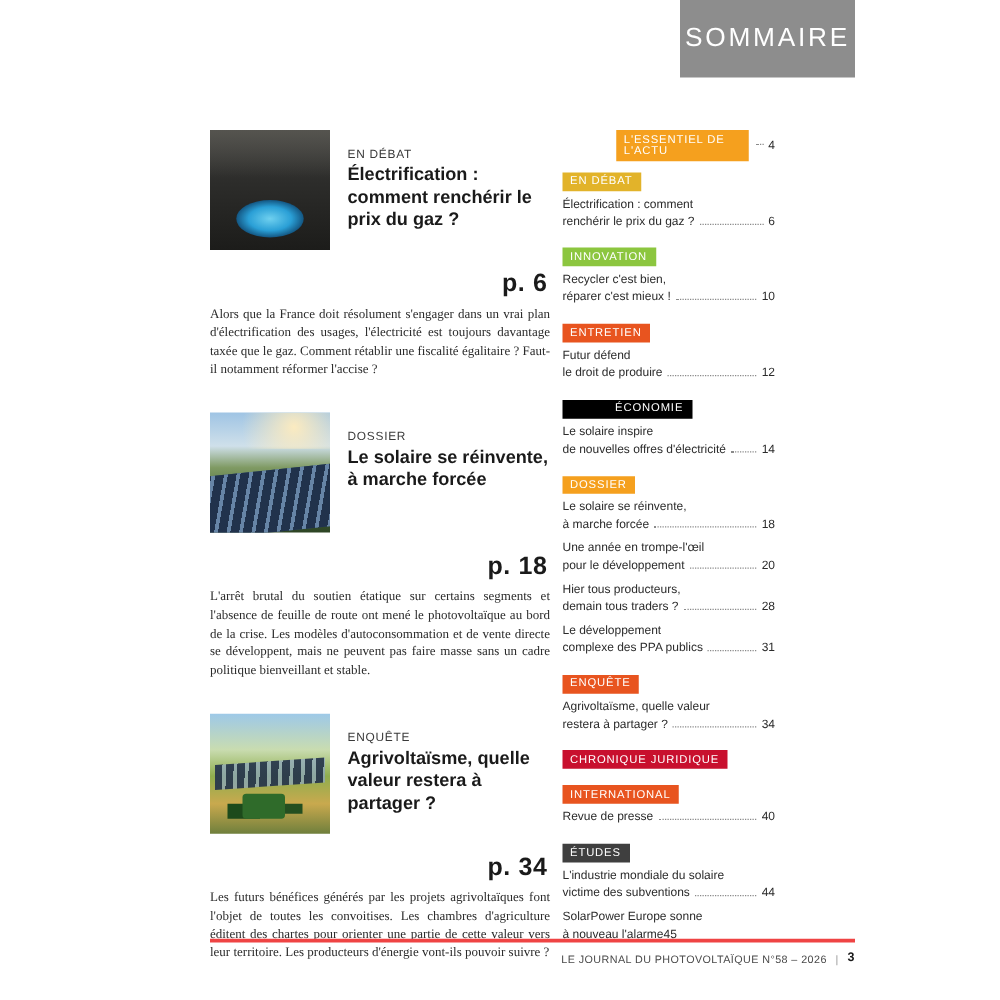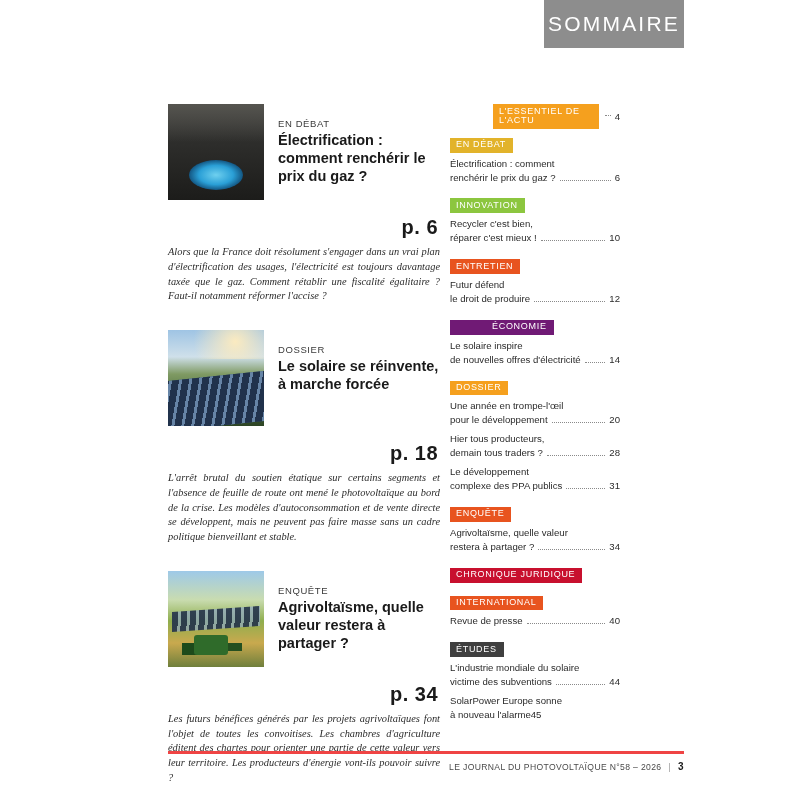--- a/index.html
+++ b/index.html
@@ -15,21 +15,21 @@
     position: relative;
     overflow: hidden;
   }
 
   
   .page-header {
     position: absolute;
     top: 0;
     left: 544px;
     width: 140px;
-    height: 48px;
+    height: 62px;
     background: #8d8d8d;
     display: flex;
     align-items: center;
     justify-content: center;
   }
   .page-header .title {
     color: #ffffff;
     font-size: 21px;
     letter-spacing: 2.2px;
     font-weight: 400;
@@ -85,21 +85,20 @@
     margin-right: 2px;
     letter-spacing: 0.5px;
   }
   .blurb {
     font-family: "Liberation Serif", serif;
     font-size: 10.4px;
     line-height: 1.42;
     color: #2b2b2b;
     margin-top: 6px;
     text-align: justify;
-    font-style: italic;
   }
 
   
   .img-gas {
     background: linear-gradient(180deg,#3a3a38 0%,#2a2a28 52%,#1c1c1a 100%);
   }
   .img-gas::before {
     content: "";
     position: absolute;
     left: 50%; top: 58%;
@@ -296,28 +295,35 @@
         <span class="dots"></span>
         <span class="pnum">10</span>
       </span>
     </div><div class="sec-label" style="background: rgb(232, 84, 31);">ENTRETIEN</div><div class="entry">
       <span class="l1">Futur défend</span>
       <span class="l2">
         <span class="txt">le droit de produire</span>
         <span class="dots"></span>
         <span class="pnum">12</span>
       </span>
-    </div><div class="sec-label" style="background: #701a75; padding-left: 42px;">ÉCONOMIE</div><div class="entry">
+    </div><div class="sec-label" style="background: #000000; padding-left: 42px;">ÉCONOMIE</div><div class="entry">
       <span class="l1">Le solaire inspire</span>
       <span class="l2">
         <span class="txt">de nouvelles offres d'électricité</span>
         <span class="dots"></span>
         <span class="pnum">14</span>
       </span>
     </div><div class="sec-label" style="background: rgb(245, 160, 30);">DOSSIER</div><div class="entry">
+      <span class="l1">Le solaire se réinvente,</span>
+      <span class="l2">
+        <span class="txt">à marche forcée</span>
+        <span class="dots"></span>
+        <span class="pnum">18</span>
+      </span>
+    </div><div class="entry">
       <span class="l1">Une année en trompe-l'œil</span>
       <span class="l2">
         <span class="txt">pour le développement</span>
         <span class="dots"></span>
         <span class="pnum">20</span>
       </span>
     </div><div class="entry">
       <span class="l1">Hier tous producteurs,</span>
       <span class="l2">
         <span class="txt">demain tous traders ?</span>

